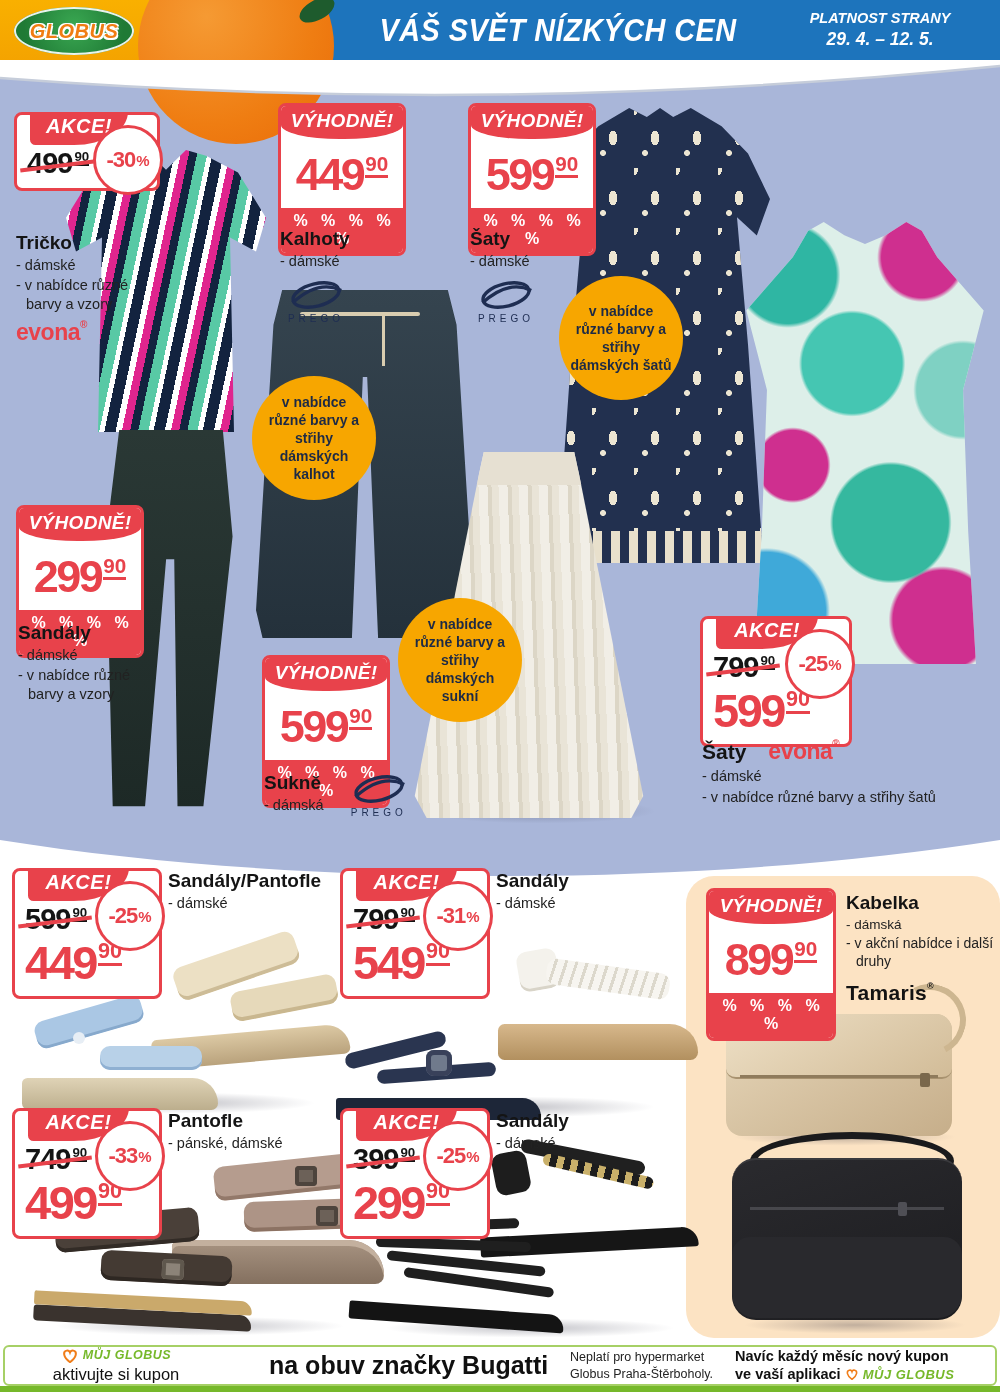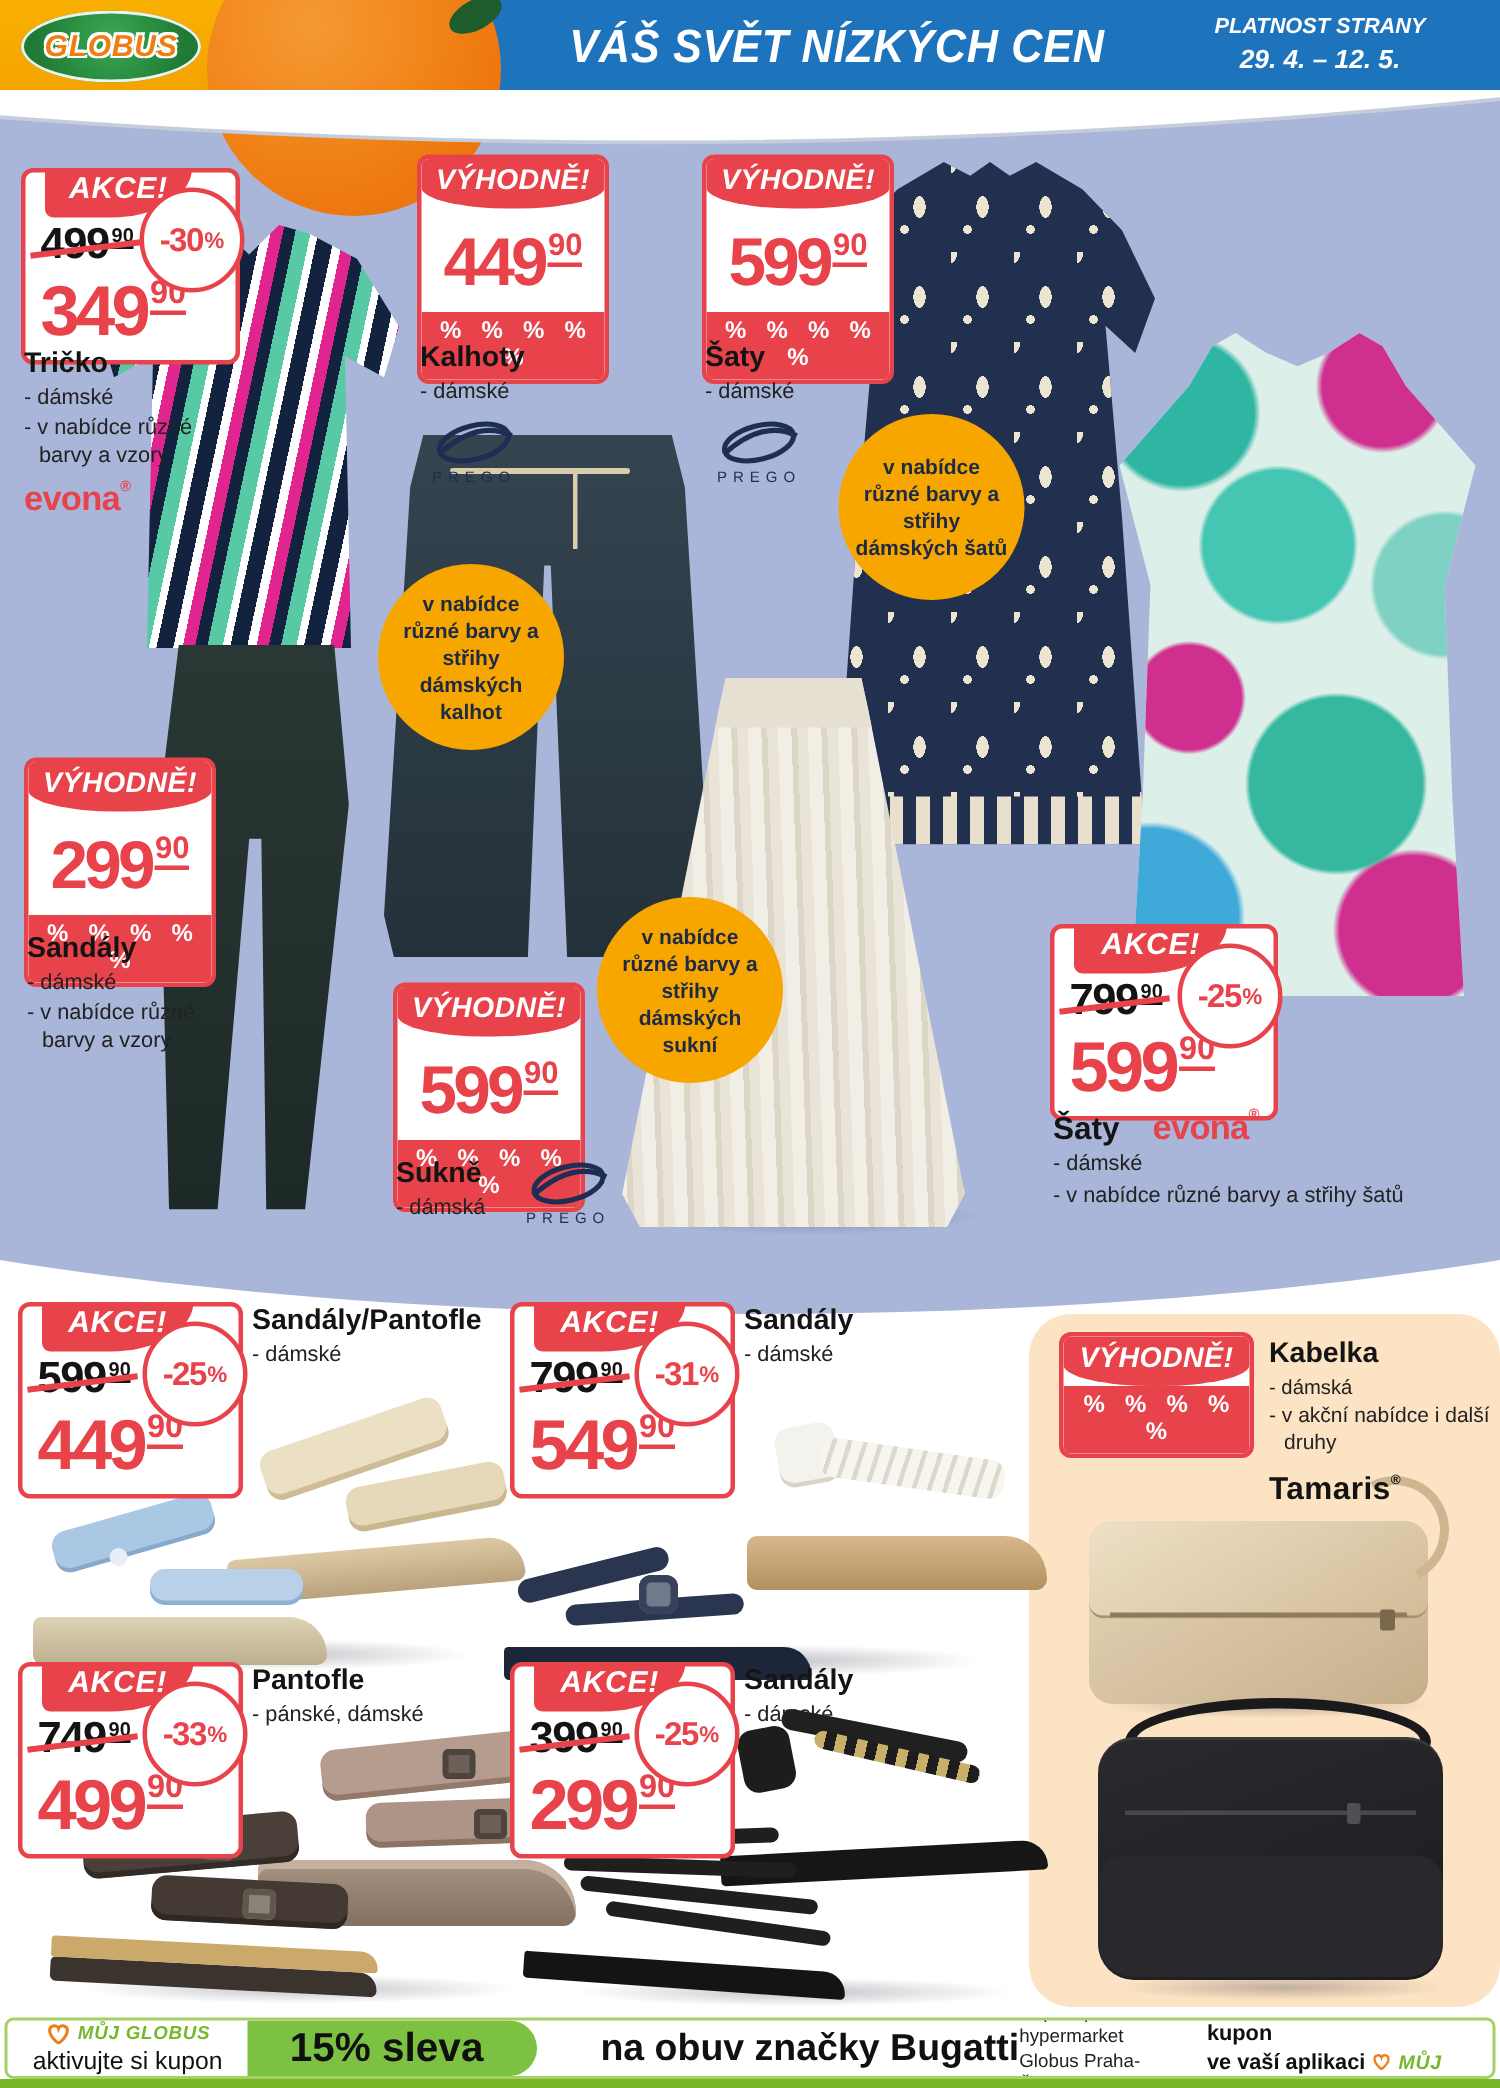--- a/index.html
+++ b/index.html
@@ -179,21 +179,20 @@
 
   <div class="abox" style="left:14px;top:112px;width:146px">
     <div class="ribbon">
         <span>AKCE!</span>
       </div>
     <div class="disc-circle">
         <span>-30</span>
         <span class="pct">%</span>
       </div>
     <div class="old-price"><span>499</span><span class="sup">90</span></div>
-    <div class="new-price"><span>349</span><span class="sup">90</span></div>
   </div>
   <div class="ptext" style="left:16px;top:232px;width:124px">
     <div class="pname">Tričko</div>
     <div class="pdetail">- dámské</div>
     <div class="pdetail">- v nabídce různé barvy a vzory</div>
     <div class="evona"><span>evona</span><span class="reg">®</span></div>
   </div>
 
   <div class="vbox" style="left:278px;top:103px;width:128px">
     <div class="vhead">VÝHODNĚ!</div>
@@ -394,20 +393,21 @@
     <div class="sole" style="height:18px;background:#141414;border-radius:10px 60px 12px 12px"></div>
     <div class="strap" style="left:6%;top:4px;width:70%;height:10px;background:#1f1f1f;transform:rotate(-6deg)"></div>
     <div class="strap" style="left:10%;top:22px;width:72%;height:10px;background:#1f1f1f;transform:rotate(-2deg)"></div>
     <div class="strap" style="left:16%;top:40px;width:74%;height:10px;background:#1f1f1f;transform:rotate(2deg)"></div>
     <div class="strap" style="left:24%;top:58px;width:70%;height:10px;background:#1f1f1f;transform:rotate(4deg)"></div>
   </div>
 
   <div class="kabelka-panel"></div>
   <div class="vbox" style="left:706px;top:888px;width:130px">
     <div class="vhead">VÝHODNĚ!</div>
+    <div class="vprice"><span>899</span><span class="sup">90</span></div>
     <div class="vpct">% % % % %</div>
   </div>
   <div class="ptext" style="left:846px;top:892px;width:148px">
     <div class="pname">Kabelka</div>
     <div class="pdetail" style="font-size:13.5px">- dámská</div>
     <div class="pdetail" style="font-size:14px">- v akční nabídce i další druhy</div>
     <div class="tamaris"><span>Tamaris</span><span class="reg">®</span></div>
   </div>
   <div class="shadow" style="left:730px;top:1128px;width:230px;height:18px"></div>
   <div class="bag" style="left:726px;top:1014px;width:226px;height:122px">
@@ -429,21 +429,20 @@
   <div class="footer-bar">
     <div class="fb-left">
       <div class="mg-line">
         <svg width="18" height="16" viewBox="0 0 20 18">
           <path d="M10 16 C2 10 2 4 6 3 C9 2 10 5 10 5 C10 5 11 2 14 3 C18 4 18 10 10 16" fill="none" stroke="#f07d19" stroke-width="2.2"></path>
         </svg>
         <span class="mg-text">MŮJ GLOBUS</span>
       </div>
       <div class="fb-activate">aktivujte si kupon</div>
     </div>
-    <div class="fb-pill">15% sleva</div>
     <div class="fb-offer">na obuv značky Bugatti</div>
     <div class="fb-disc">
       <div>Neplatí pro hypermarket</div>
       <div>Globus Praha-Štěrboholy.</div>
     </div>
     <div class="fb-note">
       <div>Navíc každý měsíc nový kupon</div>
       <div>
         <span>ve vaší aplikaci</span>
         <svg width="14" height="13" viewBox="0 0 20 18" style="vertical-align:-2px">

